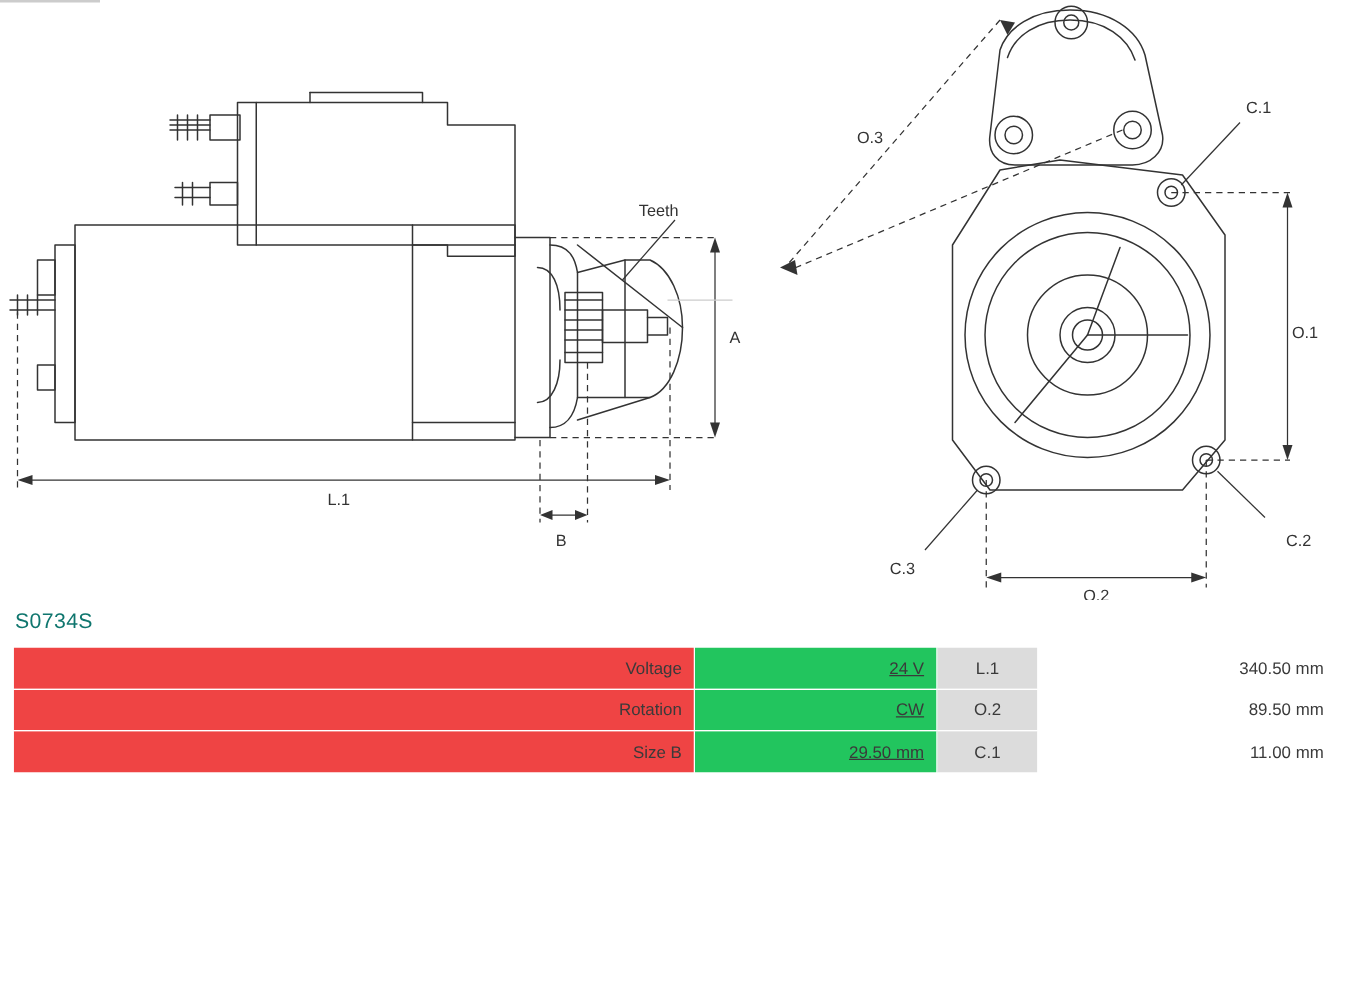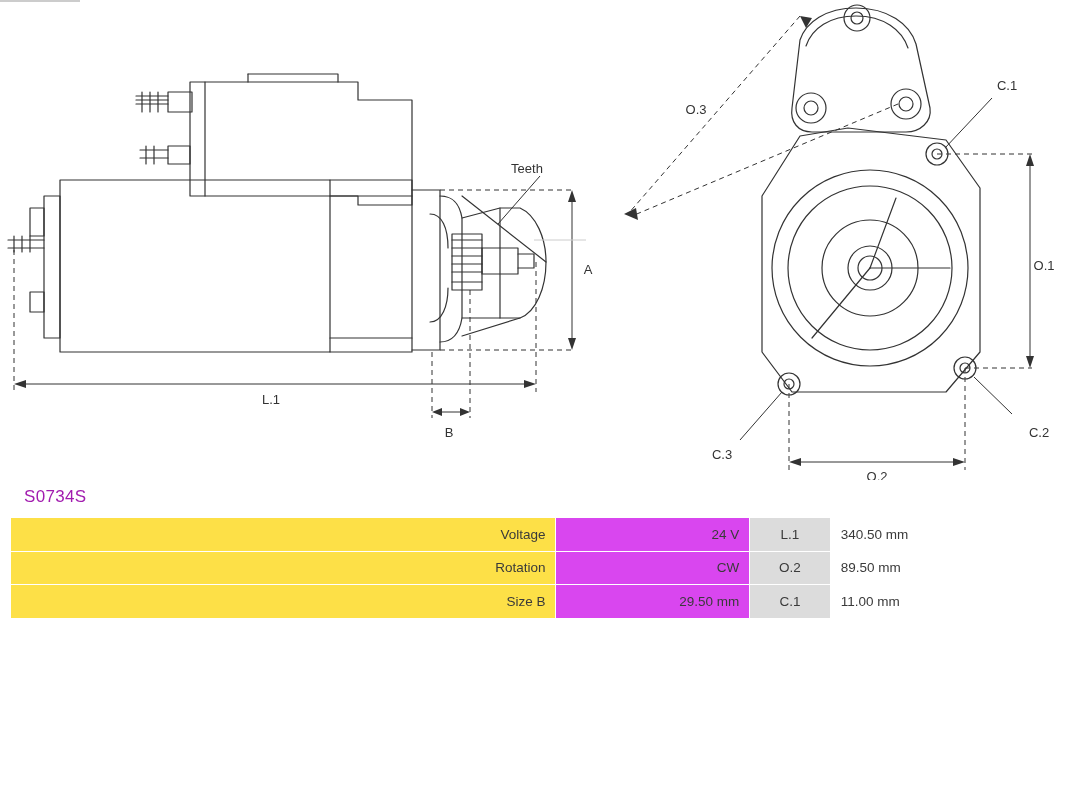--- a/index.html
+++ b/index.html
@@ -25,58 +25,60 @@
     left: 0;
     top: 0;
     width: 1080px;
     height: 480px;
   }
   .drawing-area svg {
     display: block;
   }
   .part-number {
     position: absolute;
-    left: 24px;
+    left: 12px;
     top: 487px;
     font-size: 17px;
-    color: #a21caf;
+    color: #0f766e;
     letter-spacing: 0.3px;
   }
   .spec-table {
     position: absolute;
     left: 10px;
     top: 517px;
     width: 1060px;
     border-collapse: collapse;
     font-size: 13.5px;
     color: #3a3a3a;
   }
   .spec-table td {
     border: 1px solid #ffffff;
     height: 32.5px;
     padding: 0 10px;
     vertical-align: middle;
   }
   .spec-table td.label {
-    background: #fde047;
+    background: #ef4444;
     text-align: right;
     width: 556px;
   }
   .spec-table td.value {
-    background: #d946ef;
+    background: #22c55e;
     text-align: right;
     width: 182px;
+    text-decoration: underline;
   }
   .spec-table td.code {
     background: #dcdcdc;
     text-align: center;
     width: 62px;
   }
   .spec-table td.code-value {
     background: #ffffff;
+    text-align: right;
     width: 230px;
   }
   .spec-table tr td.empty-code {
     background: #dcdcdc;
   }
   .spec-table tr td.empty-value {
     background: #ffffff;
   }
   .top-rule {
     position: absolute;

